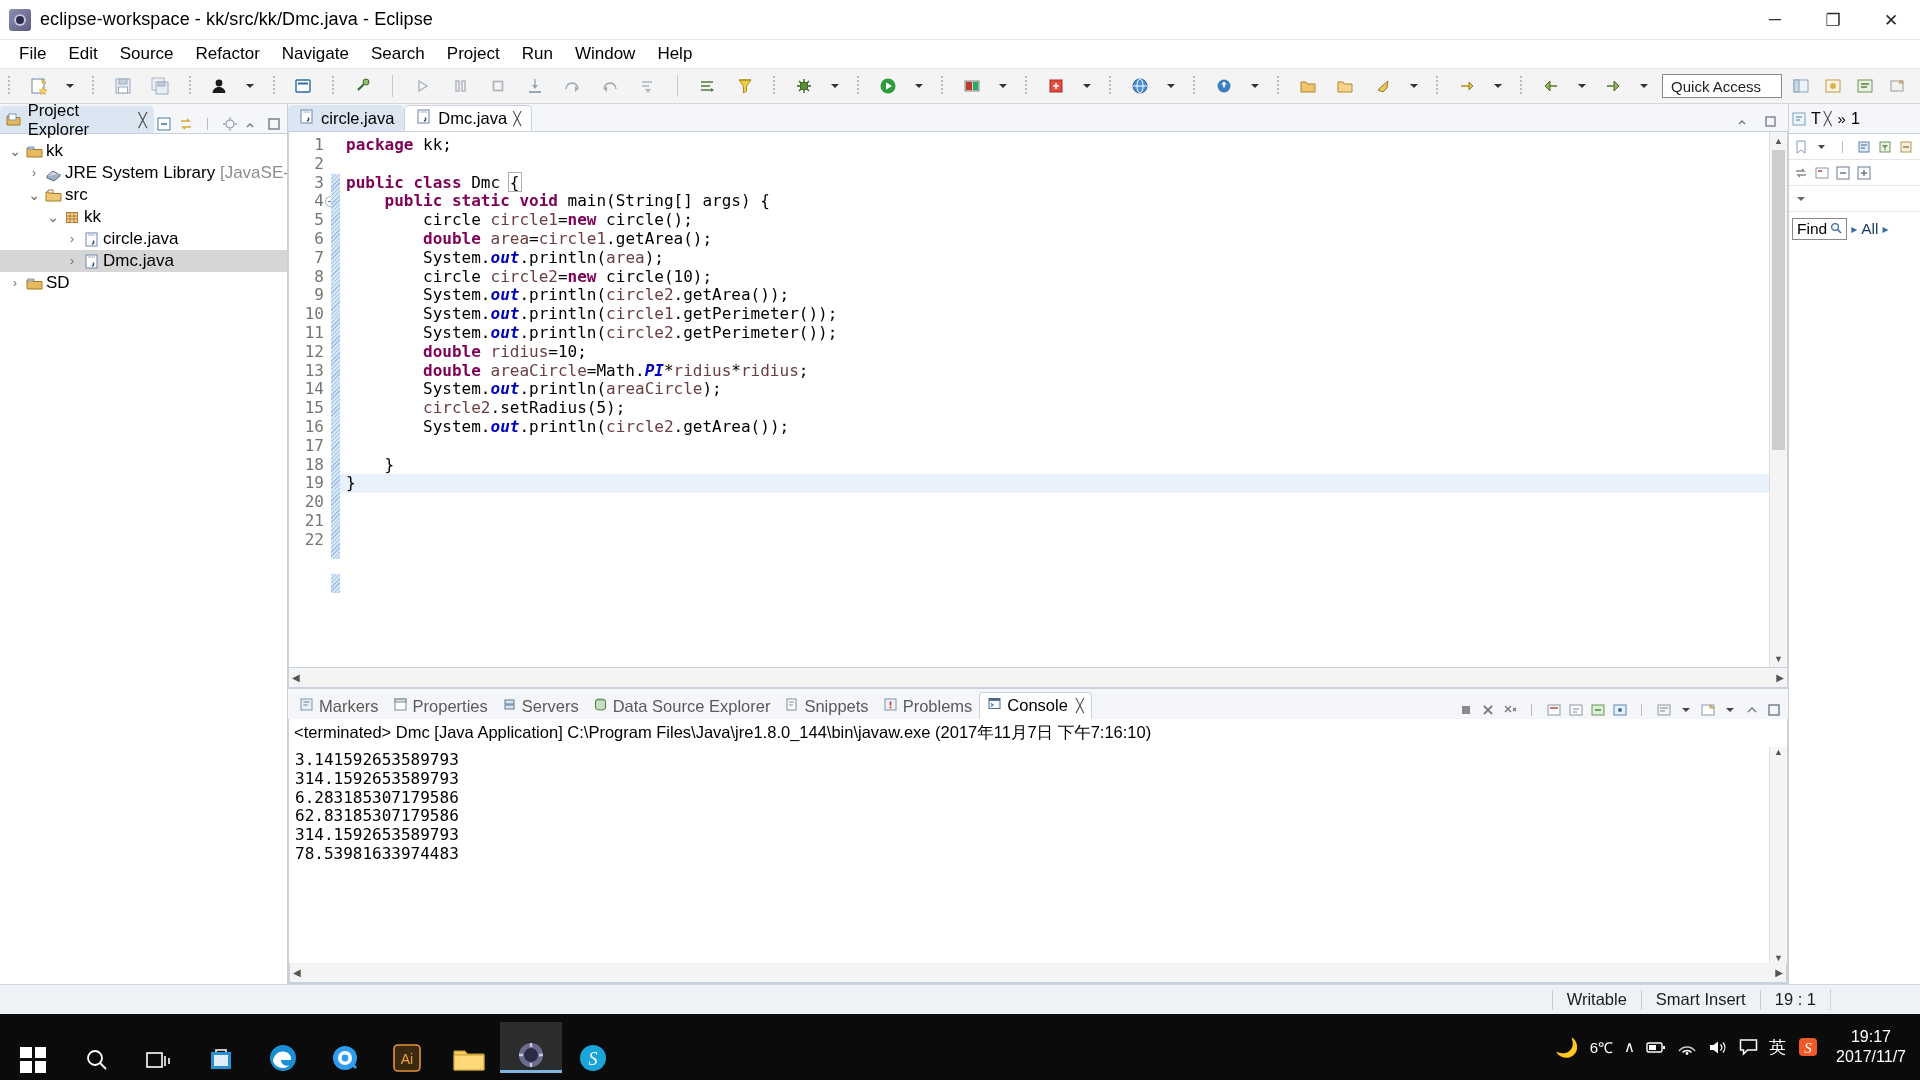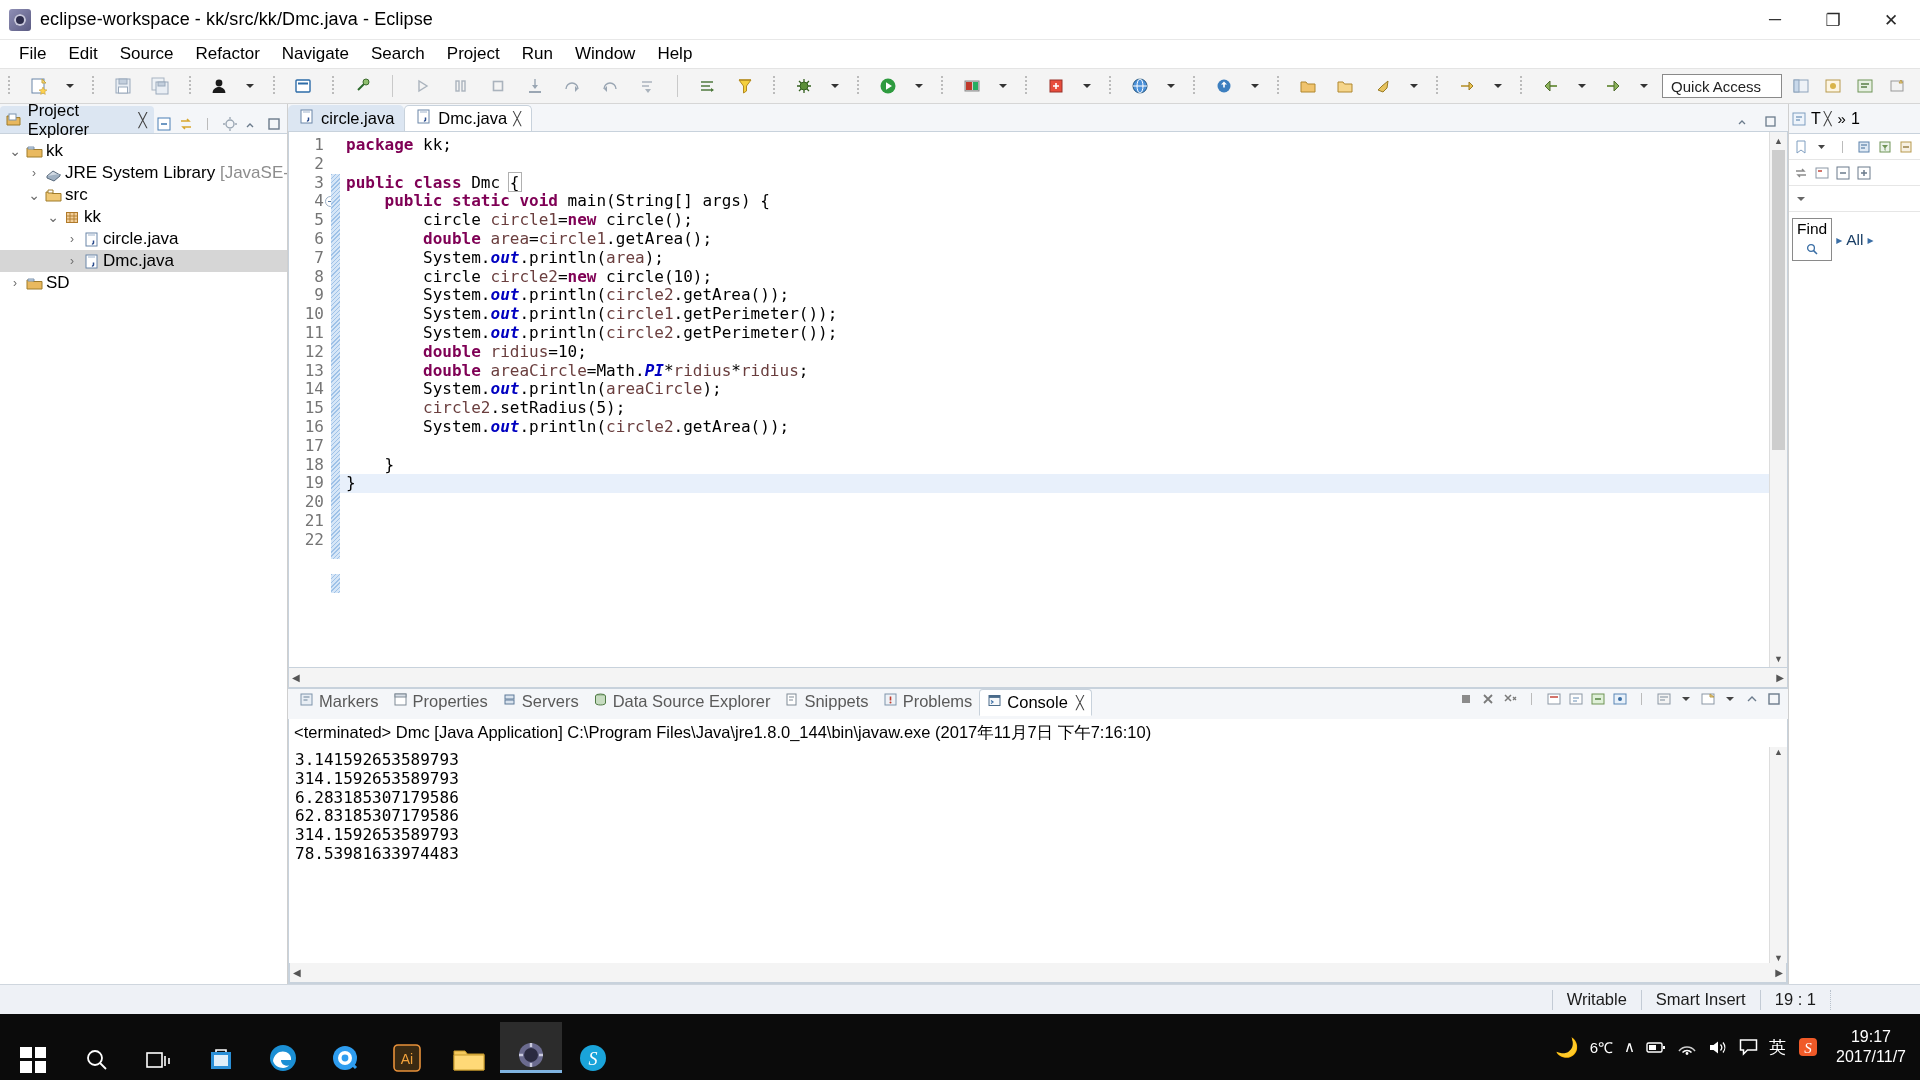--- a/index.html
+++ b/index.html
@@ -125,39 +125,39 @@
   }
   .vscroll .up,.vscroll .dn{ height:17px; display:flex;align-items:center;justify-content:center; font-size:9px; color:#555;}
   .vscroll .thumb{ position:absolute; left:2px; right:2px; top:18px; height:0px; background:#cdcdcd;}
   .hscrollbar{
     height:20px; flex:none; background:#f4f4f4; border:1px solid #c8d2dc; border-top:none;
     display:flex;align-items:center; justify-content:space-between; padding:0 3px; font-size:10px; color:#555;
   }
 
   
   .consolezone{ height:296px; flex:none; display:flex; flex-direction:column; border-top:1px solid #c8d2dc;}
-  .ctabs{ height:30px; display:flex; align-items:flex-start; background:#f4f6f9; padding-left:4px; position:relative;}
+  .ctabs{ height:30px; display:flex; align-items:flex-end; background:#f4f6f9; padding-left:4px; position:relative;}
   .ctab{ display:flex;align-items:center;gap:5px; padding:3px 7px; font-size:16.5px; color:#5a5a5a;}
   .ctab.active{ background:#fff; border:1px solid #c8d2dc; border-bottom-color:#fff; color:#000; border-radius:4px 4px 0 0;}
   .ctabicons{ margin-left:auto; display:flex;align-items:center;gap:3px; padding-right:5px;}
   .cbody{ flex:1; display:flex; flex-direction:column; min-height:0; background:#fff; border:1px solid #c8d2dc; border-top:none;}
   .cheader{ font-size:16.5px; padding:3px 5px; color:#000; }
   .coutwrap{ flex:1; display:flex; min-height:0; }
   .cout{ flex:1; font-family:"DejaVu Sans Mono", monospace; font-size:16px; line-height:18.8px;
          white-space:pre; padding:4px 6px; color:#000; overflow:hidden;}
   .csb{ width:18px; flex:none; background:#f4f4f4; border-left:1px solid #ddd; position:relative;}
   .chsb{ height:20px; flex:none; background:#f4f4f4; border:1px solid #c8d2dc; border-top:none;
         display:flex;align-items:center;justify-content:space-between;padding:0 3px;font-size:10px;color:#555;}
 
   
   .right{ width:132px; flex:none; border-left:1px solid #cfcfcf; background:#fff; display:flex; flex-direction:column;}
   .rtabs{ height:30px; display:flex; align-items:center; background:#f4f6f9; border-bottom:1px solid #c8d2dc; font-size:16px;}
   .rtoolrow{ display:flex; align-items:center; gap:2px; padding:3px 2px; border-bottom:1px solid #e6e6e6; flex-wrap:wrap;}
   .findrow{ display:flex; align-items:center; gap:4px; padding:6px 3px; font-size:15.5px;}
-  .findbox{ border:1px solid #8a8a8a; background:#fff; padding:1px 4px; display:flex; align-items:center; gap:3px;flex-direction:column; }
+  .findbox{ border:1px solid #8a8a8a; background:#fff; padding:1px 4px; display:flex; align-items:center; gap:3px; }
 
   
   .statusbar{
     height:30px; flex:none; background:#eef1f6; border-top:1px solid #cfd6de;
     display:flex; align-items:center; font-size:16.5px; color:#1b1b1b;
   }
   .sgap{ flex:1; }
   .sitem{ padding:0 14px; border-left:1px solid #c3cbd5; height:20px; display:flex;align-items:center;}
   .sitem.first{ border-left:1px solid #c3cbd5; }
 

